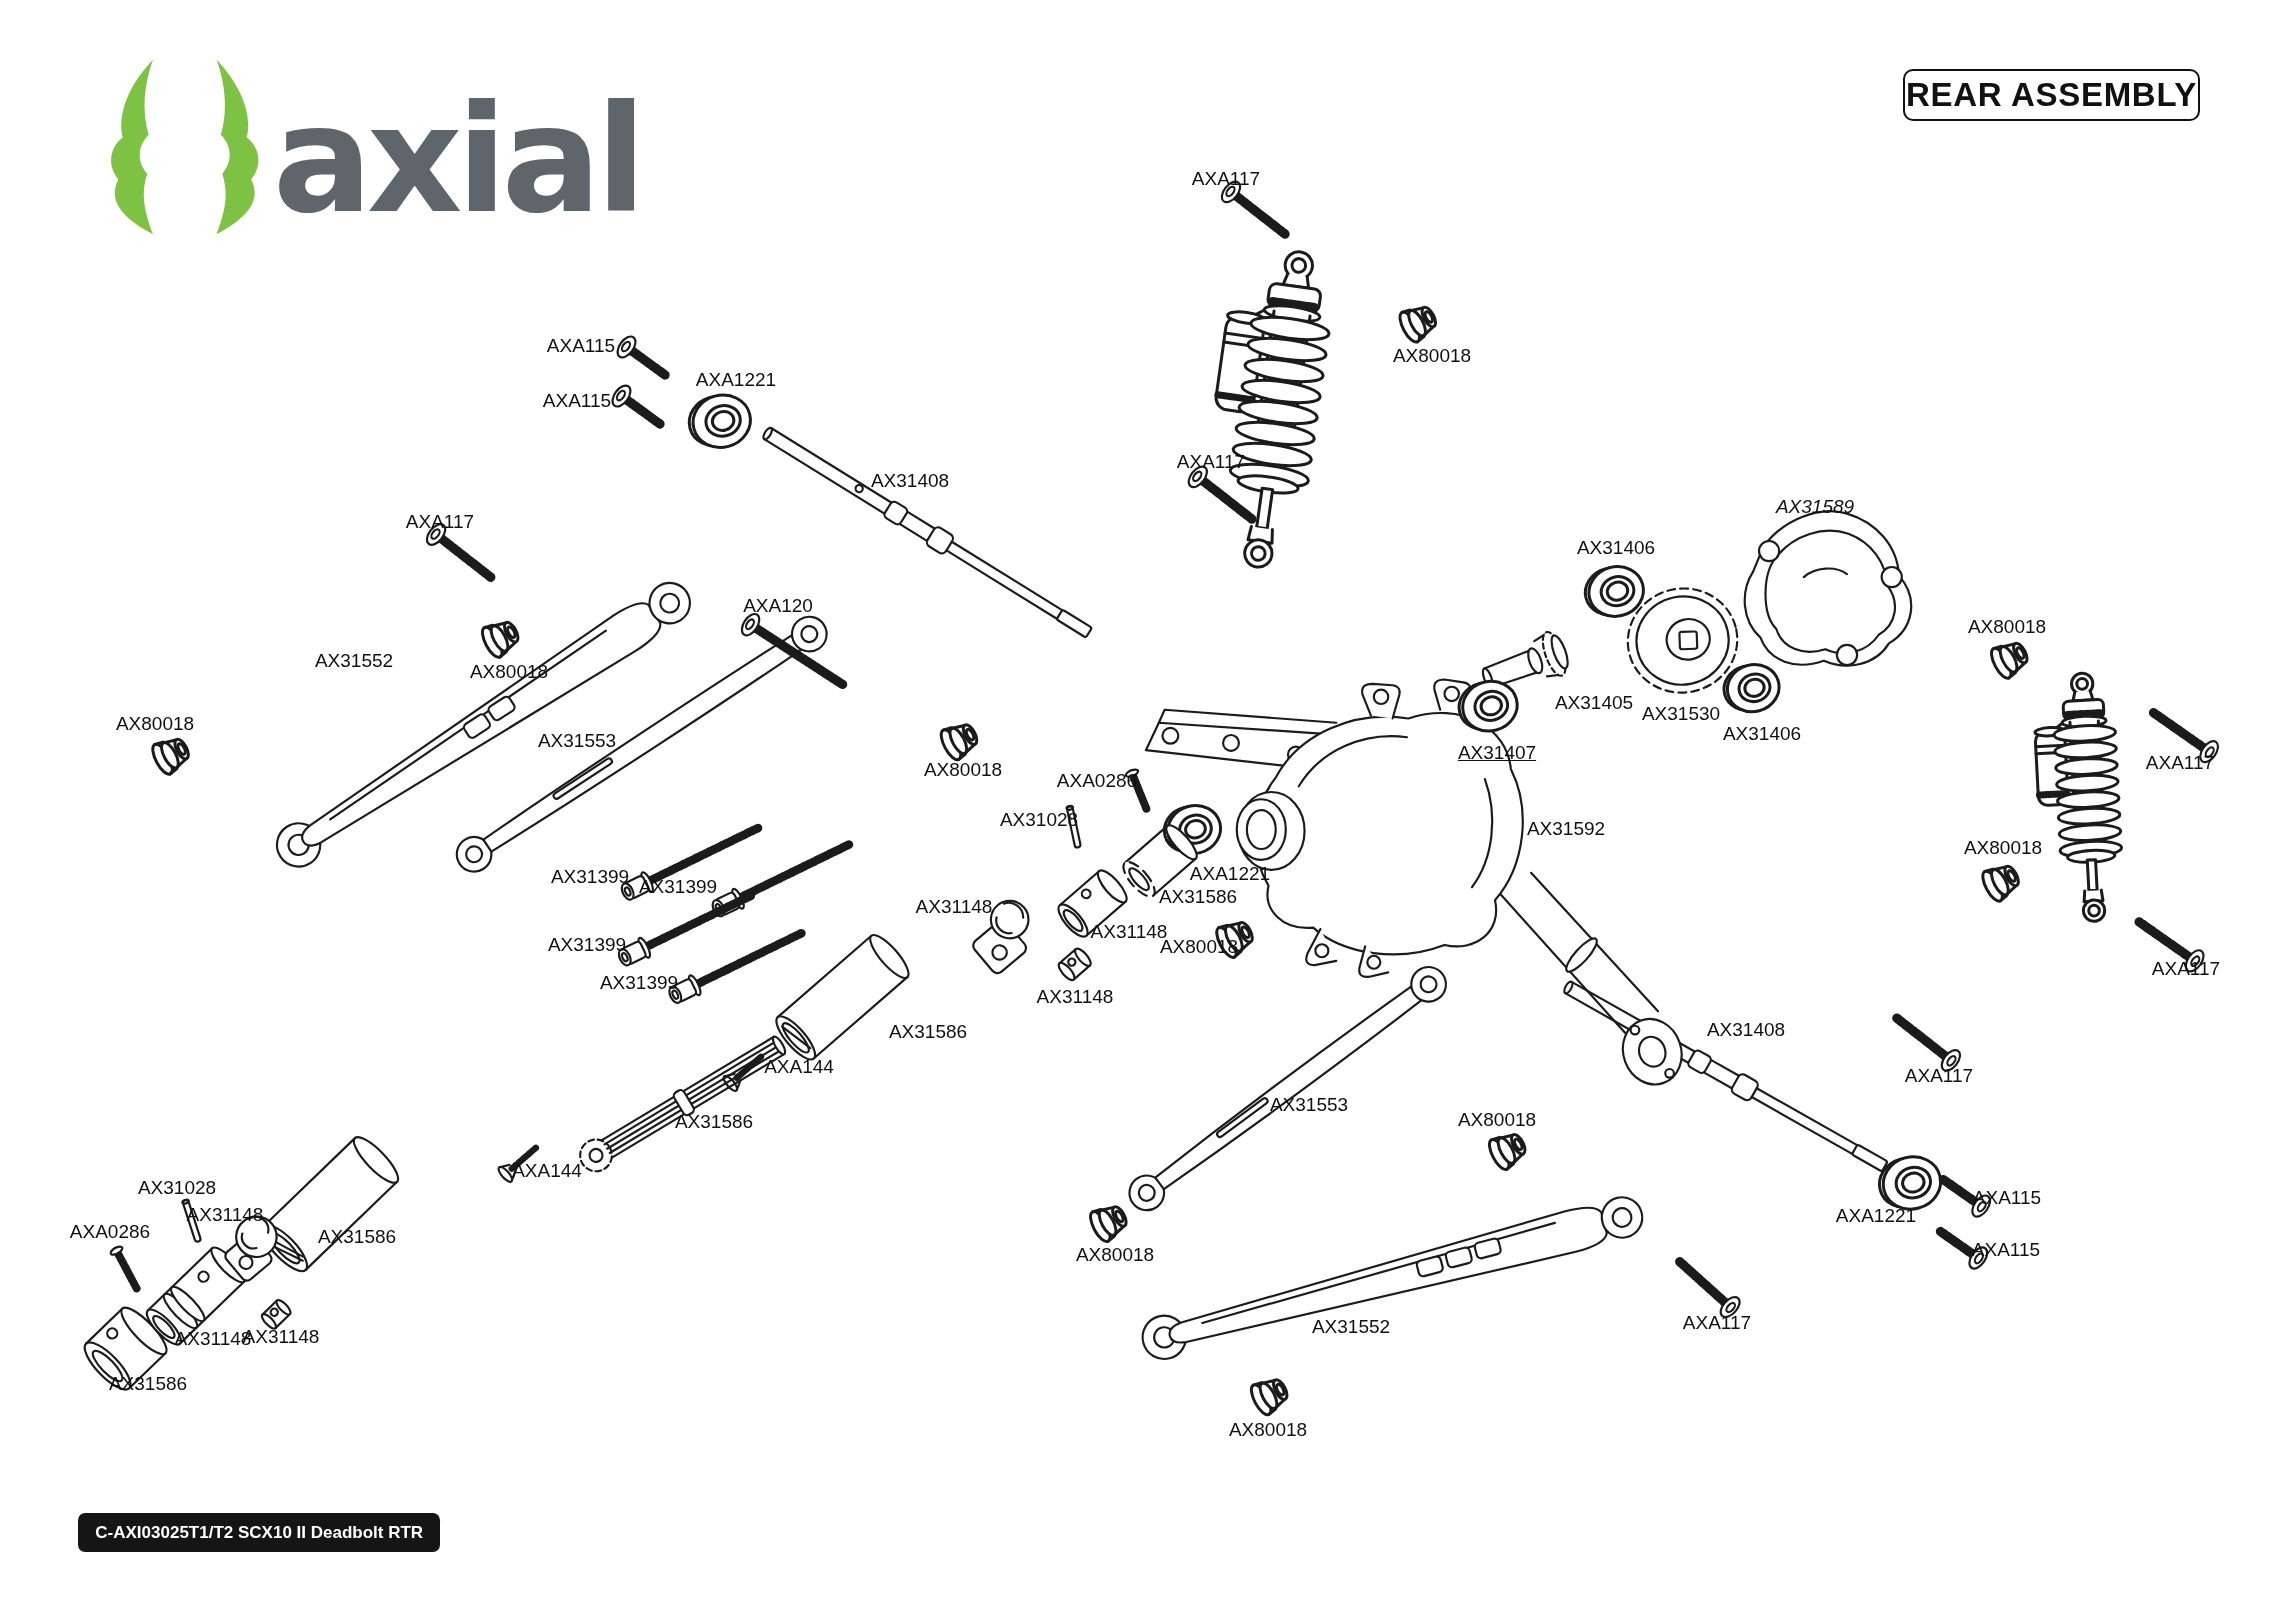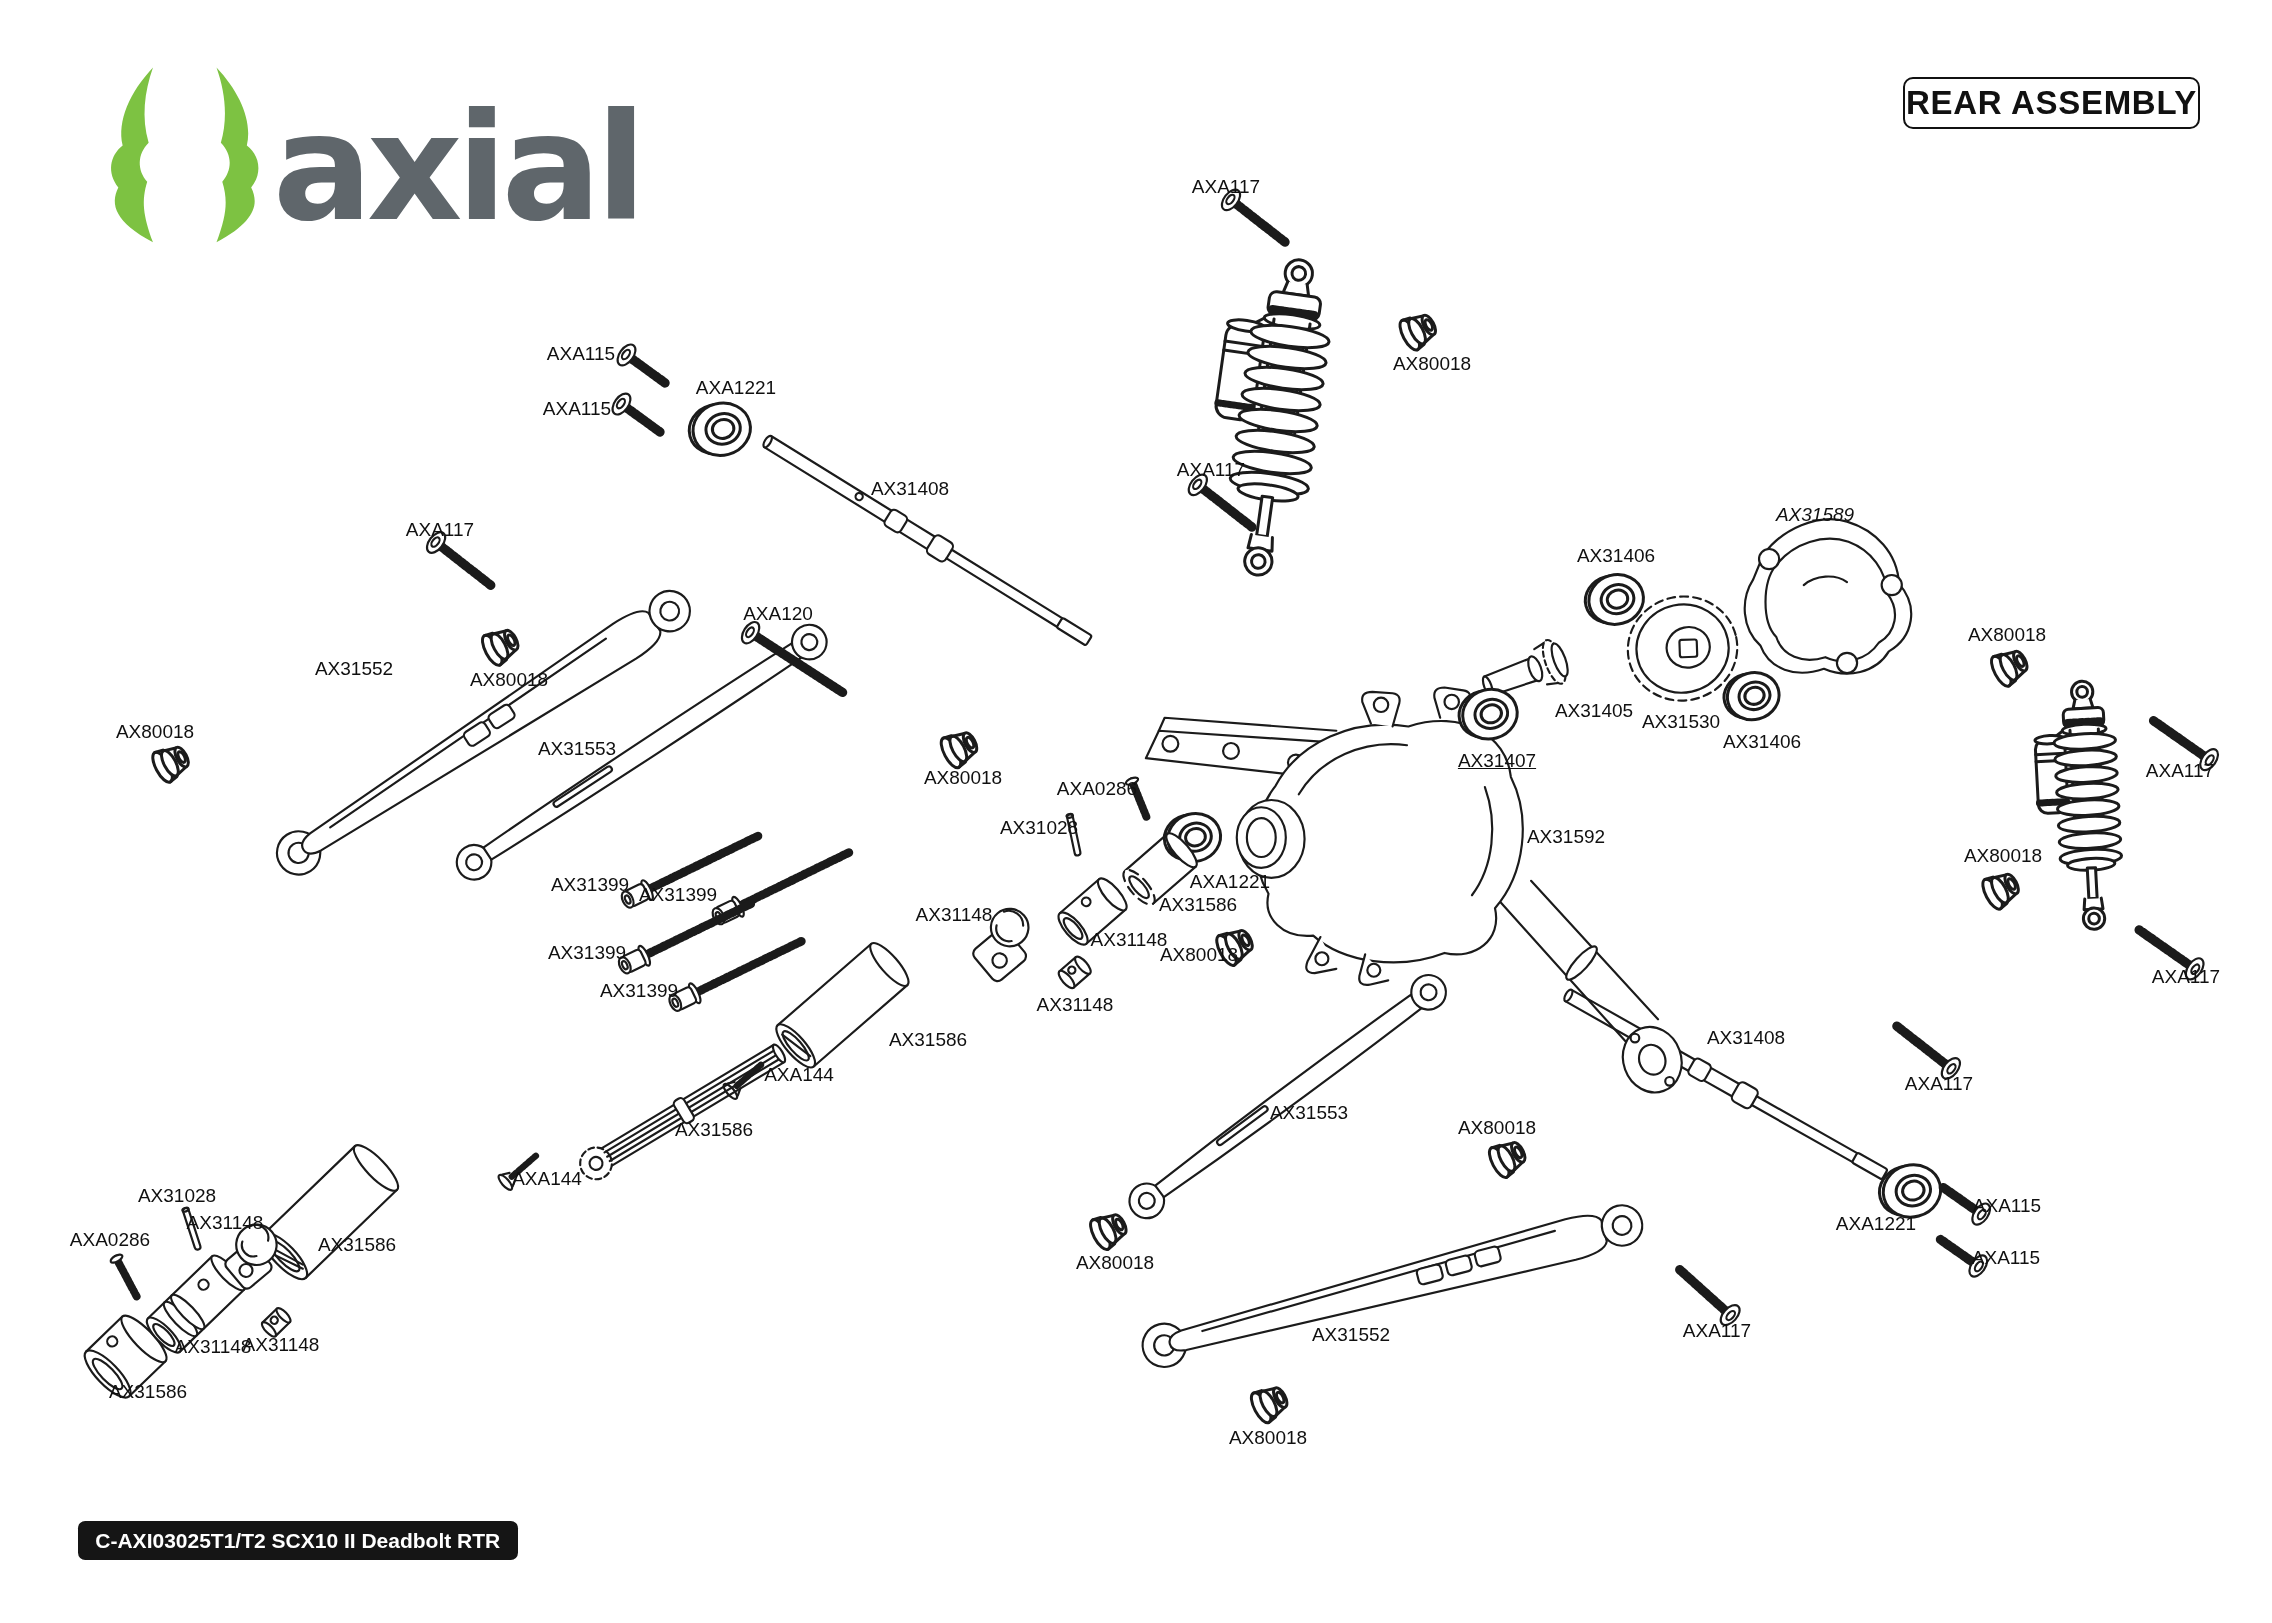--- a/index.html
+++ b/index.html
@@ -1,38 +1,38 @@
 <!DOCTYPE html>
 <html style="font-size:11.5px"><head>
 <meta charset="utf-8">
 <style>
   html,body{margin:0;padding:0;background:#ffffff;}
   body{width:2273px;height:1623px;position:relative;font-family:"Liberation Sans",sans-serif;overflow:hidden;}
-  #stage{position:absolute;left:0;top:8px;width:2273px;height:1262px;}
+  #stage{position:absolute;left:0;top:0;width:2273px;height:1262px;}
   svg{position:absolute;left:0;top:0;}
   .labels{position:absolute;left:0;top:0;width:100%;height:100%;pointer-events:none;}
   .part-label{
     position:absolute;
     transform:translate(-50%,-50%);
     font-size:19px;
     color:#101010;
     white-space:nowrap;
     letter-spacing:0px;
   }
   .badge{
     position:absolute;left:1903px;top:69px;width:297px;height:52px;
     border:2.9px solid #111;border-radius:10px;box-sizing:border-box;
     display:flex;align-items:center;justify-content:center;
     font-size:33px;font-weight:bold;color:#111;letter-spacing:0.7px;
   }
   .footer-pill{
     position:absolute;left:78px;top:1513px;height:39px;
     background:#151515;border-radius:7.2px;
     display:flex;align-items:center;padding:0 17.3px;
-    font-size:21px;font-weight:bold;color:#fff;white-space:nowrap;
+    font-size:17px;font-weight:bold;color:#fff;white-space:nowrap;
   }
   .logo{position:absolute;left:101px;top:58px;width:592px;height:188px;}
 </style>
 </head>
 <body>
 
 <div id="stage">
 
   <svg class="logo" width="592" height="188" viewBox="0 0 820 260">
     <g id="blade-shape">

